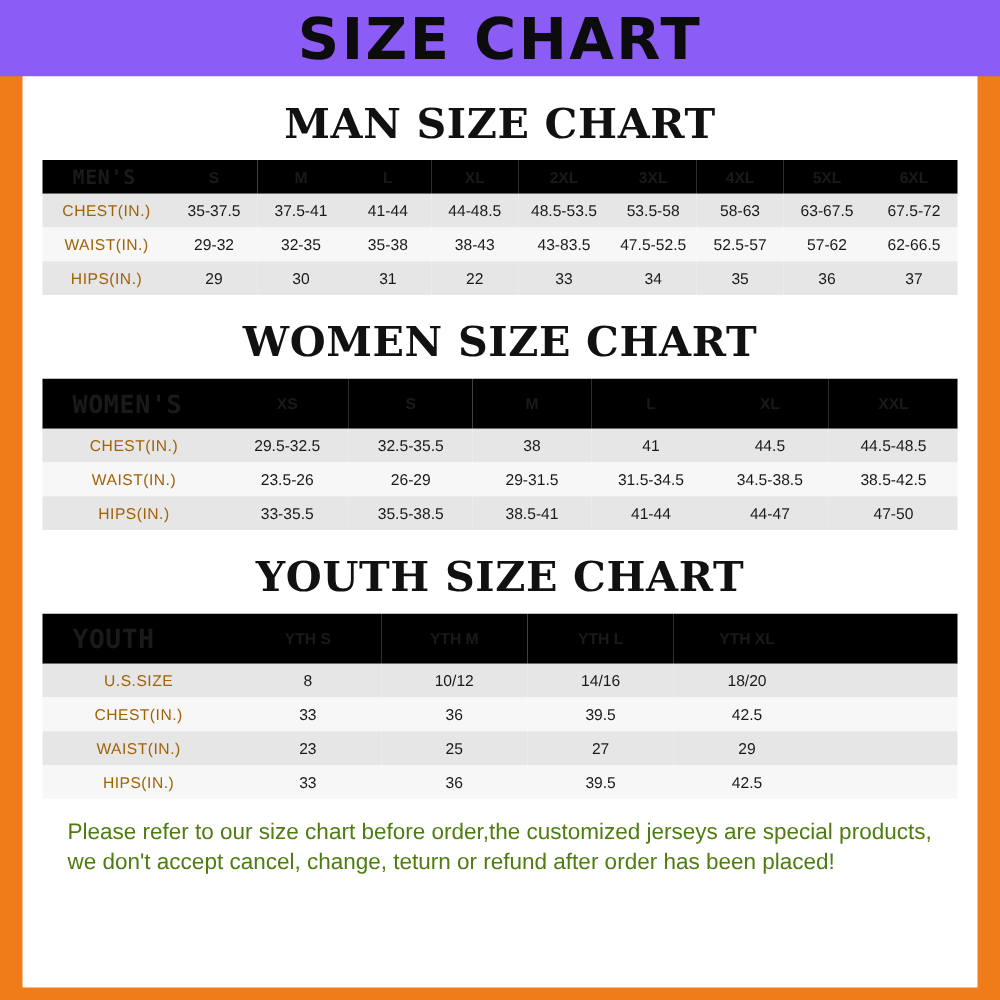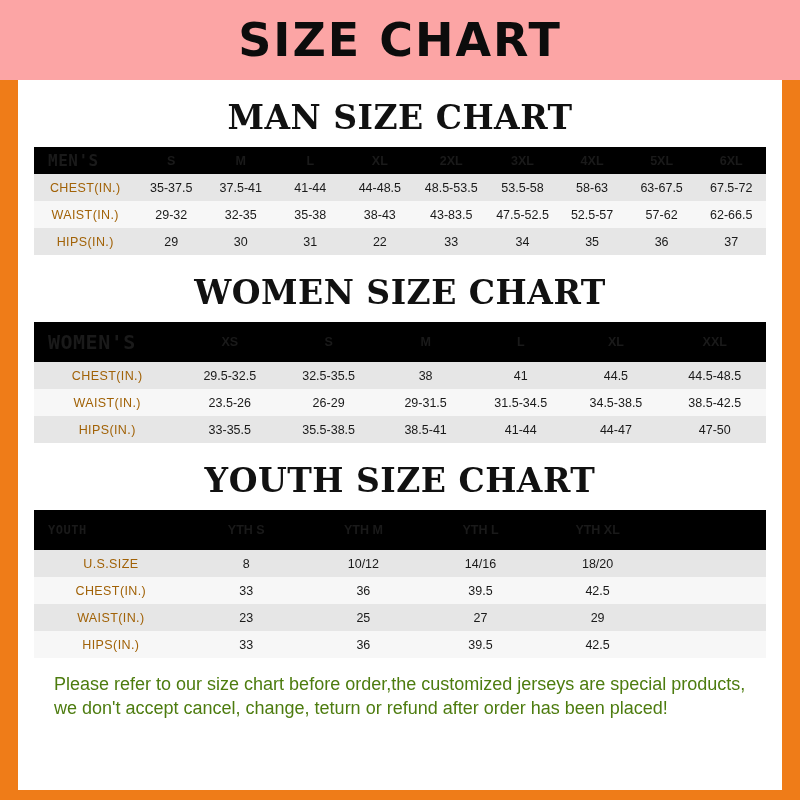--- a/index.html
+++ b/index.html
@@ -16,22 +16,22 @@
   .page {
     position: relative;
     width: 800px;
     height: 800px;
     background: #ffffff;
     box-sizing: border-box;
     border-left: 18px solid #ef7c18;
     border-right: 18px solid #ef7c18;
   }
   .banner {
-    height: 80px;
-    background: #fca5a5;
+    height: 61px;
+    background: #8b5cf6;
     display: flex;
     align-items: center;
     justify-content: center;
     margin: 0 -18px;
   }
   .banner-title {
     font-family: "DejaVu Sans", sans-serif;
     font-weight: bold;
     font-size: 46px;
     letter-spacing: 2px;
@@ -70,38 +70,38 @@
     color: #ffffff;
     font-weight: bold;
     font-size: 14px;
     height: 36px;
   }
   thead th.corner {
     font-family: "DejaVu Sans Mono", monospace;
     font-size: 16px;
     letter-spacing: 0.5px;
     text-align: left;
-    padding-left: 14px;
+    padding-left: 24px;
   }
   tbody tr.odd td {
     background: #e6e6e6;
   }
   tbody tr.even td {
     background: #f7f7f7;
   }
   tbody td.rowlabel {
     font-family: "Liberation Sans", sans-serif;
     font-size: 12.5px;
     letter-spacing: 0.4px;
     color: #a16207;
     text-align: center;
   }
   .men thead th.corner { font-size: 16px; }
   .women thead th.corner { font-size: 20px; }
-  .youth thead th.corner { font-size: 12px; }
+  .youth thead th.corner { font-size: 21px; }
 
   .women th, .women td { font-size: 13px; height: 30px; }
   .women thead th { height: 40px; }
   .youth th, .youth td { font-size: 13px; height: 31px; }
   .youth thead th { height: 40px; }
 
   .note {
     margin: 14px 10px 0 20px;
     color: #4d7c0f;
     font-size: 18px;

